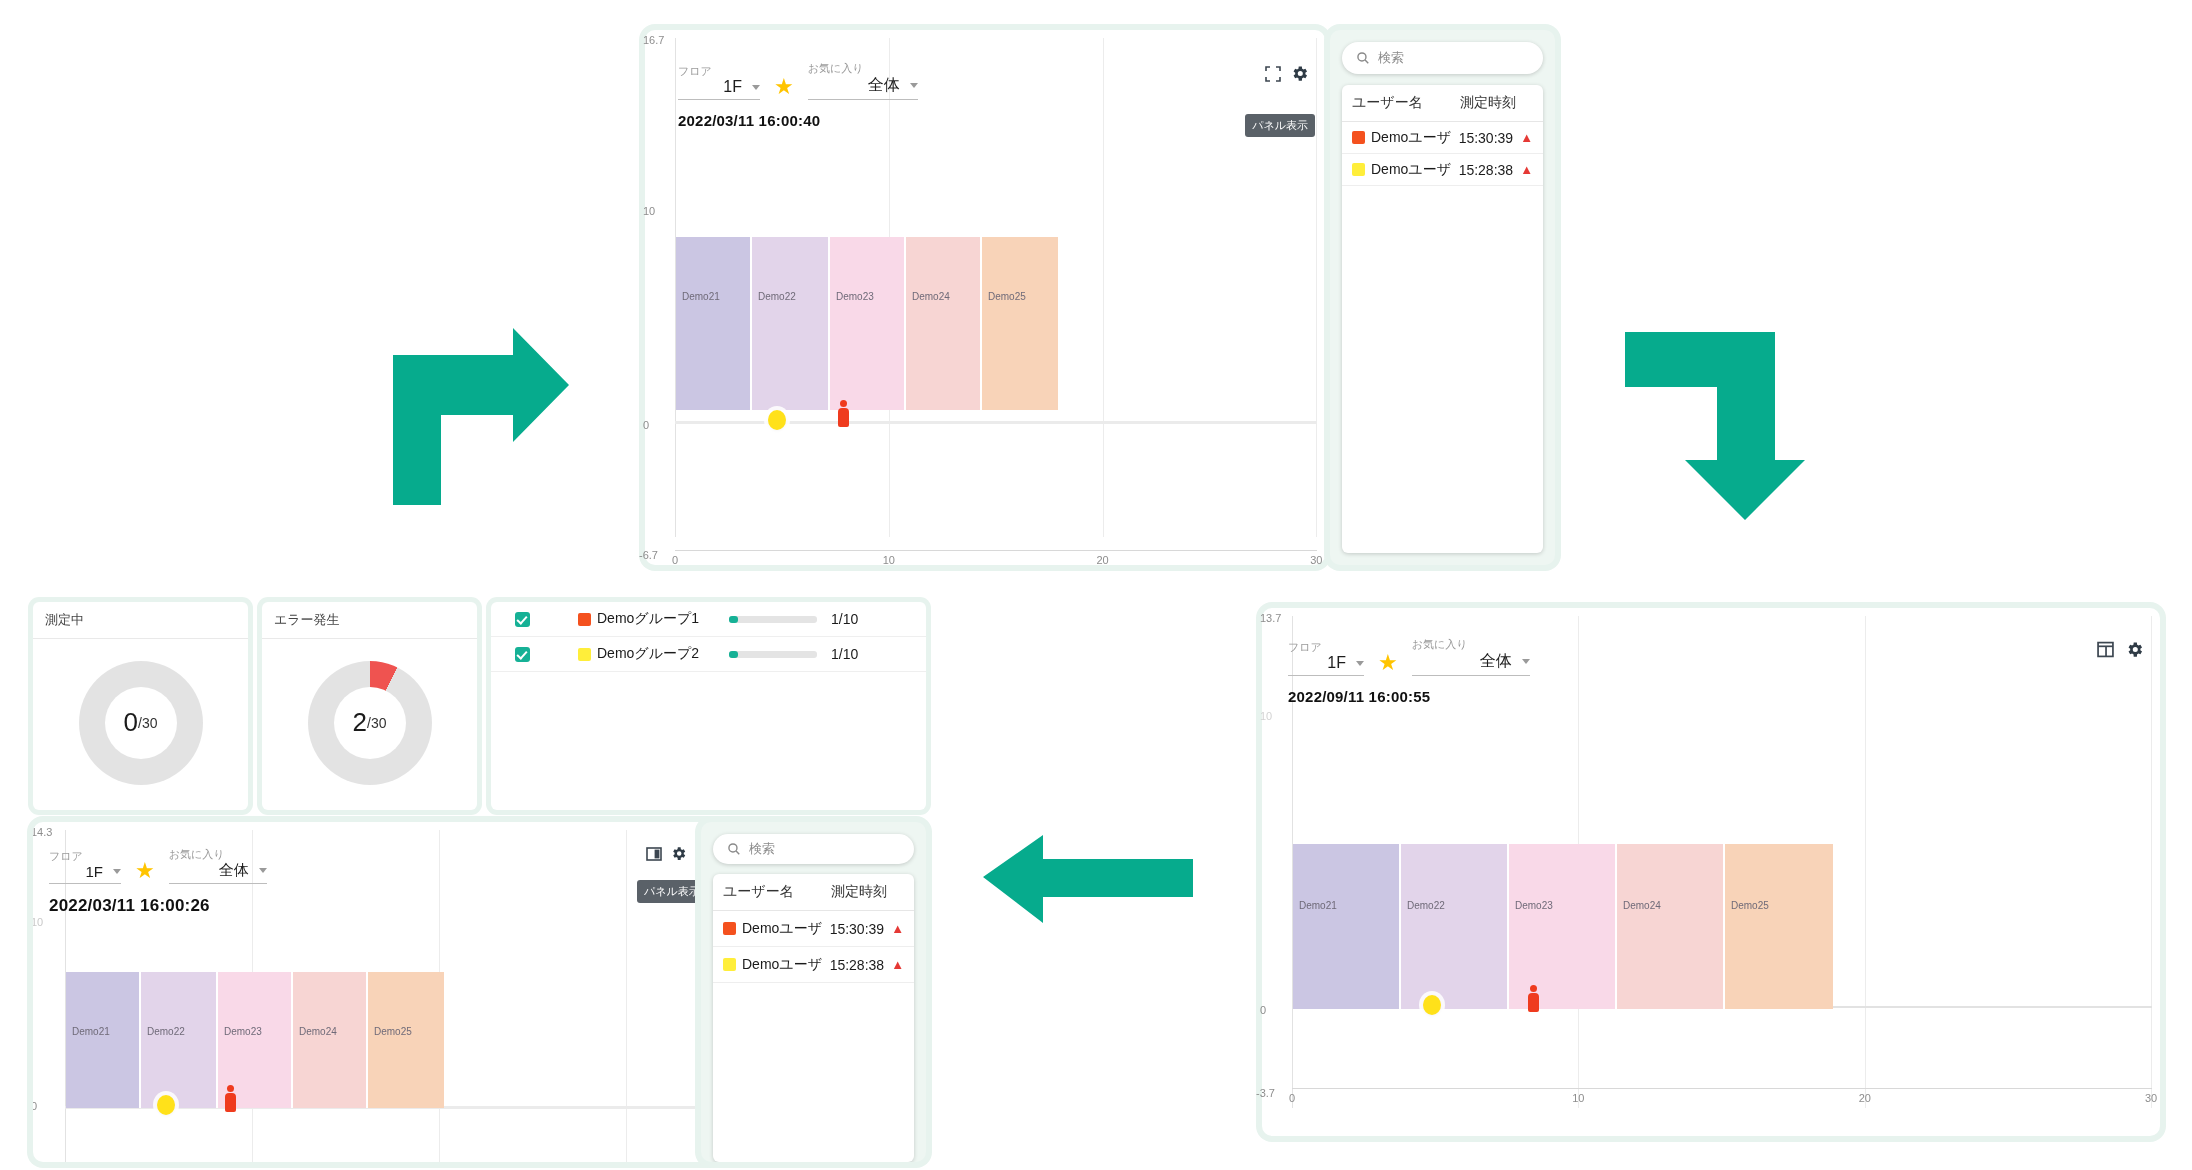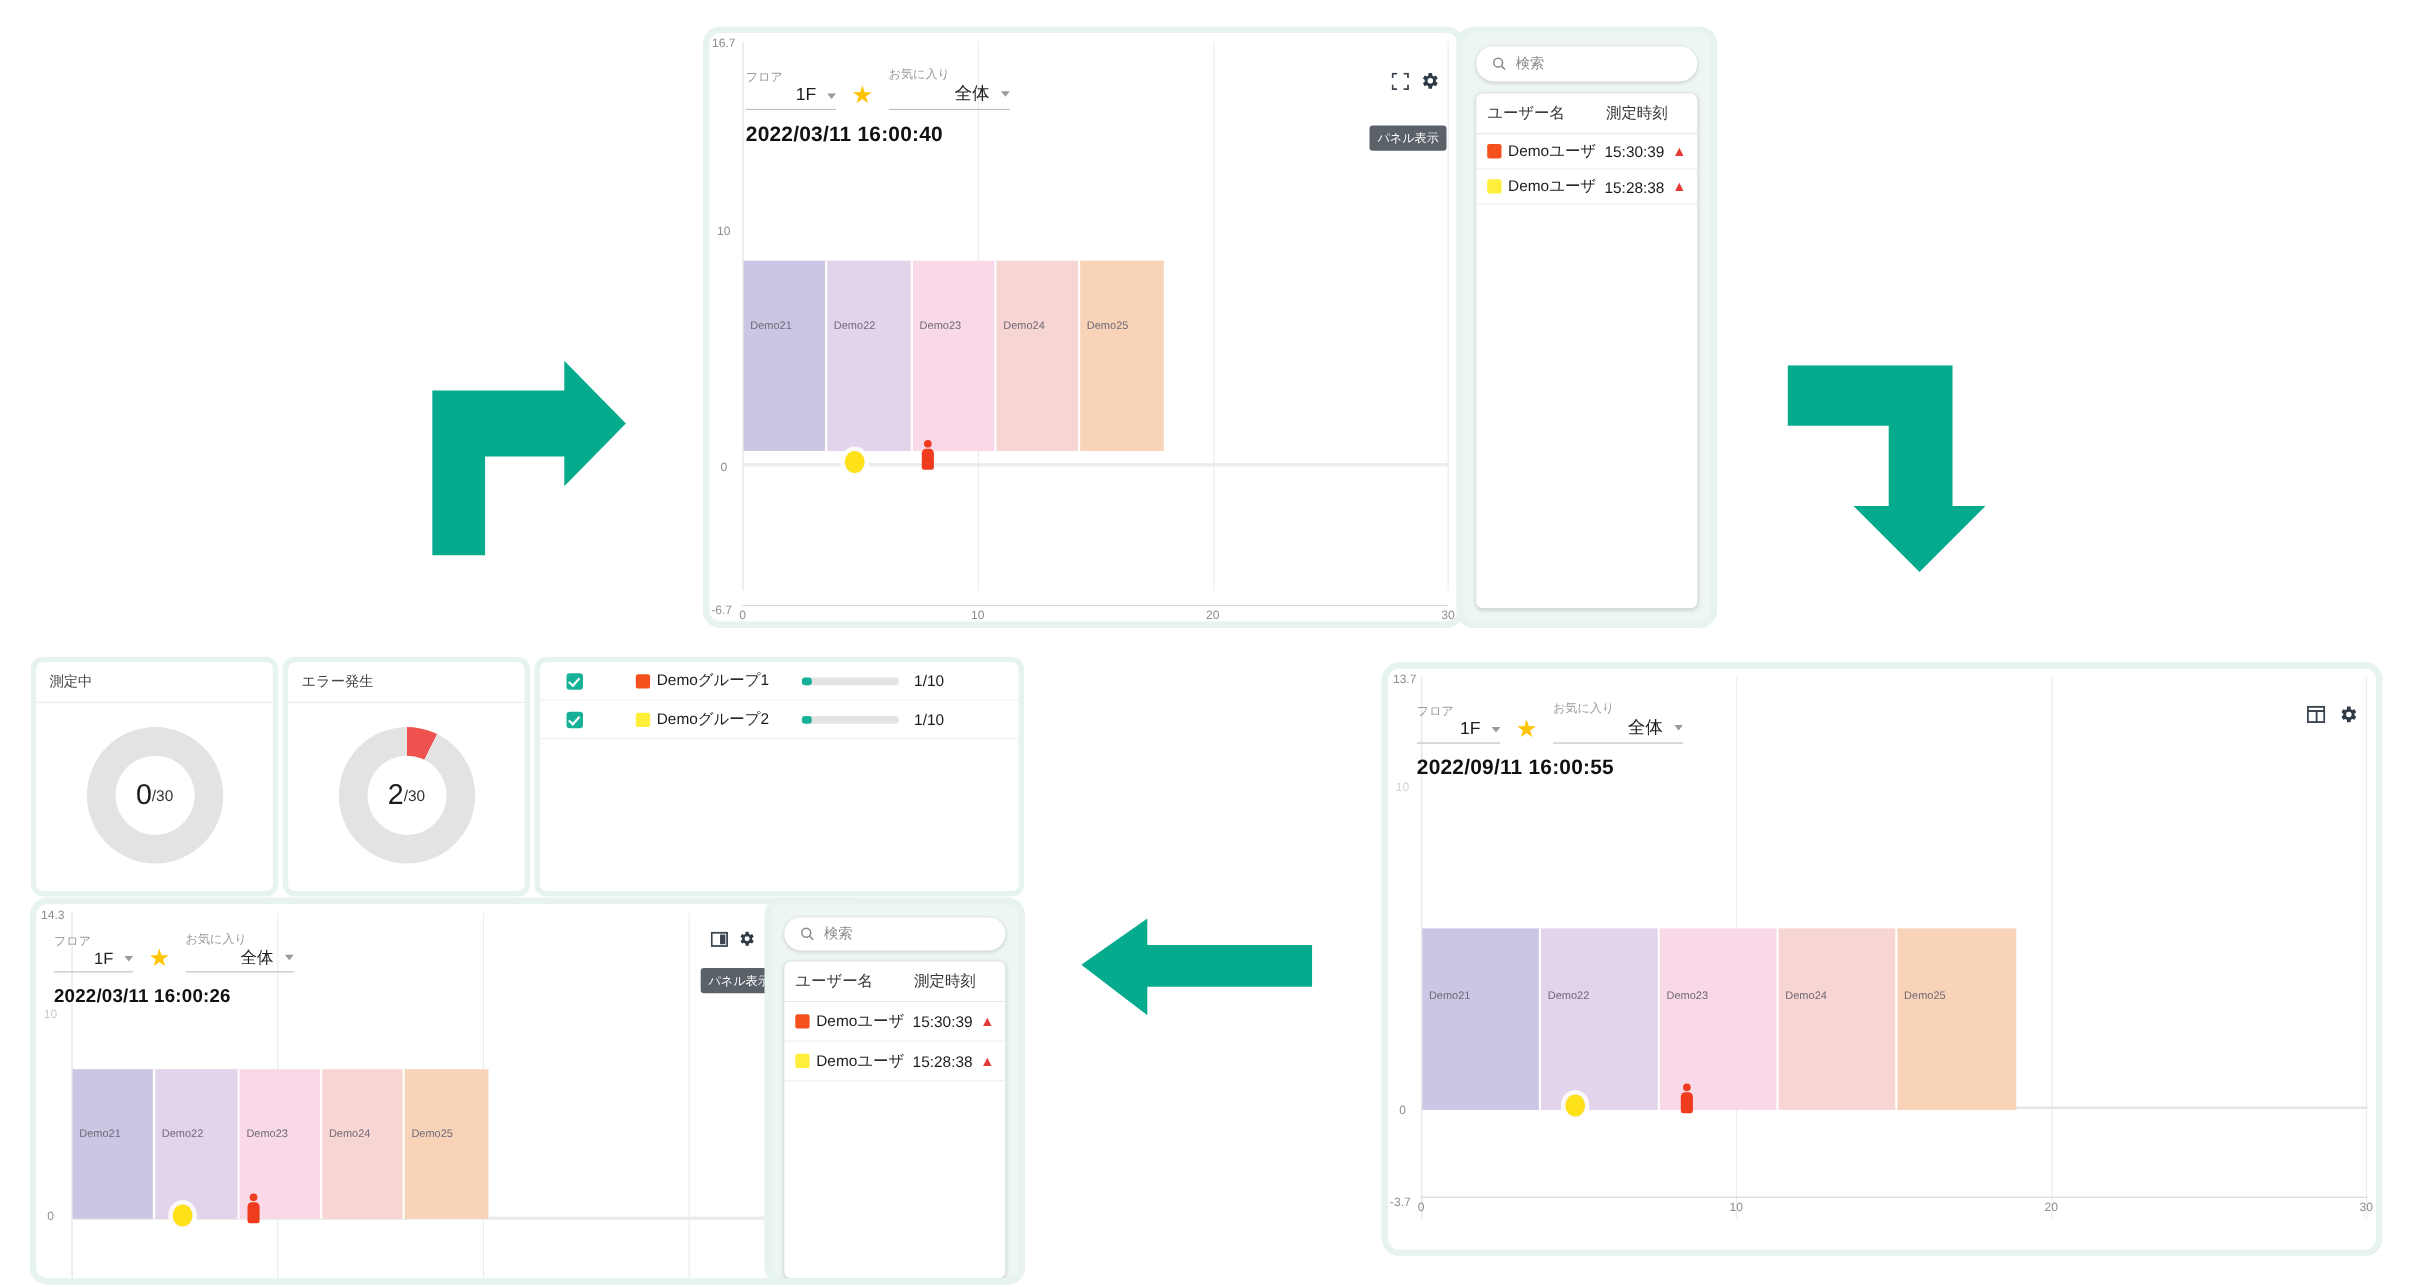--- a/index.html
+++ b/index.html
@@ -5,21 +5,21 @@
   html,body{margin:0;padding:0;background:#ffffff;}
   body{width:2192px;height:1170px;position:relative;overflow:hidden;
        font-family:"Liberation Sans","DejaVu Sans",sans-serif;color:#2e3b46;}
 
   .panel{position:absolute;background:#ffffff;border-radius:10px;
          box-shadow:0 0 0 6px #e7f3ee, 0 1px 3px rgba(0,0,0,.18);}
   .plot{position:absolute;}
   .gridline-v{position:absolute;top:0;bottom:0;width:1px;background:#ececec;}
   .axis-base{position:absolute;height:1px;background:#d8d8d8;left:0;right:0;}
   .yax{position:absolute;top:0;bottom:0;width:1px;background:#e2e2e2;}
-  .ylab{position:absolute;font-size:11px;color:#8d8d8d;text-align:center;}
+  .ylab{position:absolute;font-size:11px;color:#8d8d8d;text-align:left;}
   .xlab{position:absolute;font-size:11px;color:#8d8d8d;text-align:center;}
   .zone{position:absolute;top:0;bottom:0;border-right:2px solid #fff;}
   .zone span{position:absolute;left:6px;font-size:10px;color:#6f6a78;}
 
   
   .dot-yellow{position:absolute;width:18px;height:20px;border-radius:50%;
       background:#ffe11a;box-shadow:0 0 0 4px rgba(255,255,255,.85),0 1px 3px rgba(0,0,0,.25);}
   .person{position:absolute;width:14px;}
   .person .head{width:7px;height:7px;border-radius:50%;background:#ef3b1e;margin:0 auto;}
   .person .body{width:11px;height:19px;background:#ef3b1e;margin:1px auto 0;
@@ -28,21 +28,21 @@
   
   .ctrl-row{position:absolute;display:flex;align-items:flex-end;gap:14px;}
   .field{position:relative;}
   .field .cap{font-size:11px;color:#9a9a9a;line-height:13px;}
   .field .sel{display:flex;align-items:center;justify-content:flex-end;
       border-bottom:1px solid #bdbdbd;padding-bottom:3px;}
   .field .sel .val{font-size:16px;color:#1d1d1d;font-weight:500;}
   .caret{width:0;height:0;border-left:4px solid transparent;border-right:4px solid transparent;
       border-top:5px solid #9a9a9a;margin-left:10px;}
   .star{color:#ffc400;font-size:22px;line-height:22px;margin-bottom:2px;}
-  .ts{position:absolute;font-size:19px;font-weight:700;color:#111;letter-spacing:.2px;}
+  .ts{position:absolute;font-size:15px;font-weight:700;color:#111;letter-spacing:.2px;}
 
   .tip{position:absolute;background:#5a6168;color:#fff;font-size:11px;
       padding:4px 7px;border-radius:3px;white-space:nowrap;}
 
   .icobtn{position:absolute;cursor:pointer;}
 
   
   .search{position:absolute;display:flex;align-items:center;gap:8px;
       background:#fff;border-radius:18px;box-shadow:0 1px 4px rgba(0,0,0,.18);
       padding:0 14px;color:#8a8a8a;font-size:13px;}

